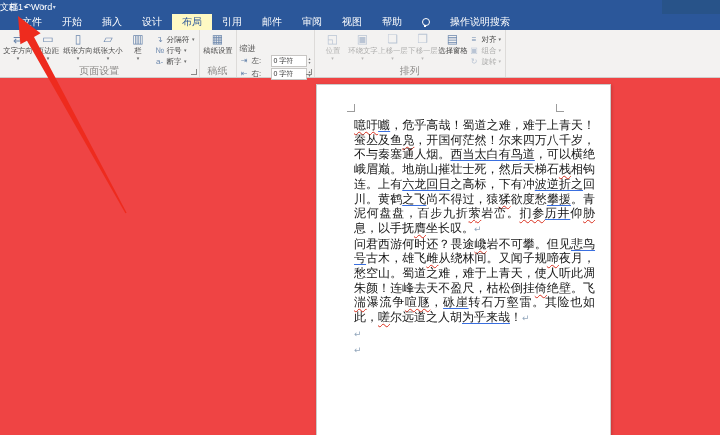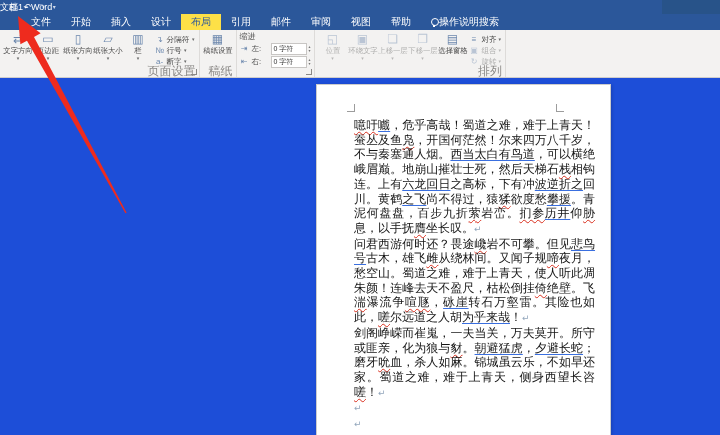--- a/index.html
+++ b/index.html
@@ -10,53 +10,53 @@
   }
   
   .titlebar{height:14px;background:#2b579a;position:relative;display:flex;align-items:center;}
   .qat{display:flex;align-items:center;gap:7px;margin-left:9px;}
   .qat .qbtn{color:#fff;font-size:9px;line-height:9px;}
   .qat .qbtn.dim{color:#8aa3cd;}
   .qat .tiny{font-size:6px;color:#cfd9ea;}
   .wintitle{position:absolute;left:0;right:0;text-align:left;color:#ffffff;font-size:9px;line-height:14px;pointer-events:none;}
   .corner-shade{position:absolute;right:0;top:0;width:58px;height:18px;background:#27507c;opacity:.55;}
   
-  .tabrow{height:16px;background:#2b579a;display:flex;align-items:stretch;padding-left:21px;position:relative;z-index:2;}
+  .tabrow{height:16px;background:#2b579a;display:flex;align-items:stretch;padding-left:12px;position:relative;z-index:2;}
   .tab{color:#fff;font-size:10px;padding:0 10px;display:flex;align-items:center;white-space:nowrap;}
-  .tab.selected{background:#fde047;color:#2b579a;}
-  .tab.tellme{gap:0;}
+  .tab.selected{background:#fef9c3;color:#2b579a;}
+  .tab.tellme{gap:20px;}
   .bulb{width:6px;height:6px;border:1px solid #fff;border-radius:50%;position:relative;display:inline-block;}
   .bulb:after{content:"";position:absolute;left:1px;top:6px;width:2px;height:2px;background:#fff;}
   
   .ribbon{height:47px;background:#f3f2f1;border-bottom:1px solid #cfcdcb;display:flex;position:relative;z-index:1;}
   .rgroup{position:relative;display:flex;flex-direction:column;border-right:1px solid #dddbd9;padding:1px 3px 0 3px;}
   .gbody{display:flex;flex:1;align-items:flex-start;}
-  .glabel{text-align:right;font-size:12px;color:#8a8886;height:11px;line-height:10px;}
+  .glabel{text-align:center;font-size:10px;color:#8a8886;height:11px;line-height:10px;}
   .bigbtn{width:30px;display:flex;flex-direction:column;align-items:center;padding-top:1px;cursor:default;}
   .bigbtn .bicon{font-size:12px;line-height:15px;height:15px;color:#6b87ad;}
   .bigbtn .blabel{font-size:8px;line-height:8px;color:#4a4a4a;text-align:center;white-space:nowrap;transform:scale(.92);}
   .bigbtn .caret{font-size:5px;line-height:5px;color:#6a6a6a;margin-top:1px;}
   .disabled{opacity:.42;}
   .smallstack{display:flex;flex-direction:column;gap:1px;padding:3px 1px 0 2px;}
   .smallbtn{display:flex;align-items:center;gap:2px;height:10px;white-space:nowrap;}
   .smallbtn .sicon{font-size:8px;color:#6b87ad;width:9px;text-align:center;}
   .smallbtn .slabel{font-size:8px;color:#4a4a4a;transform:scale(.95);}
   .smallbtn .caret{font-size:5px;color:#6a6a6a;}
   .launcher{position:absolute;right:2px;bottom:2px;width:5px;height:5px;border-right:1px solid #8a8886;border-bottom:1px solid #8a8886;}
   
-  .pcols{display:flex;gap:16px;padding-top:1px;align-items:flex-end;}
+  .pcols{display:flex;gap:16px;padding-top:13px;align-items:flex-end;}
   .pcol{display:flex;flex-direction:column;}
   .phead{font-size:8px;color:#4a4a4a;height:10px;line-height:10px;}
   .spinrow{display:flex;align-items:center;gap:2px;height:13px;}
   .spinrow .sicon{font-size:8px;color:#6b87ad;width:9px;text-align:center;}
   .spinrow .slbl{font-size:8px;color:#4a4a4a;width:18px;white-space:nowrap;transform:scale(.95);}
   .spinbox{width:32px;height:10px;border:1px solid #c8c6c4;background:#fff;font-size:7px;line-height:10px;color:#333;padding-left:2px;white-space:nowrap;overflow:hidden;}
   .spinarrows{display:flex;flex-direction:column;justify-content:center;font-size:4px;line-height:4px;color:#777;}
   
-  .docarea{position:absolute;left:0;right:0;top:78px;bottom:0;background:#1d4ed8;}
+  .docarea{position:absolute;left:0;right:0;top:78px;bottom:0;background:#ef4444;}
   .page{position:absolute;left:316px;top:6px;width:293px;height:380px;background:#fff;border:1px solid #cccccc;box-shadow:1px 1px 3px rgba(0,0,0,.18);}
   .cm{position:absolute;width:7px;height:7px;}
   .cm-left{left:30px;top:19px;border-right:1px solid #9c9c9c;border-bottom:1px solid #9c9c9c;}
   .cm-right{left:239px;top:19px;border-left:1px solid #9c9c9c;border-bottom:1px solid #9c9c9c;}
   .textbody{position:absolute;left:37px;top:33px;width:241px;
     font-family:"DejaVu Serif","Liberation Serif",serif;font-size:12px;line-height:14.7px;
     color:#151515;text-align:justify;text-justify:inter-character;letter-spacing:0;}
   .textbody p{margin:0;}
   .m-r{text-decoration:underline;text-decoration-style:wavy;text-decoration-color:#d92f1e;text-decoration-thickness:1px;text-underline-offset:2px;}
   .m-b{text-decoration:underline;text-decoration-style:solid;text-decoration-color:#3a6fdf;text-decoration-thickness:1px;text-underline-offset:2px;}
@@ -249,21 +249,20 @@
     </div>
   </div>
 
 <div class="docarea">
   <div class="page">
     <div class="cm cm-left"></div>
     <div class="cm cm-right"></div>
     <div class="textbody" id="textbody">
         <p><span class="m-r">噫吁</span><span class="m-b">嚱</span><span>，危乎高哉！蜀道之难，难于上青天！蚕丛及鱼</span><span class="m-r">凫</span><span>，开国何茫然！尔来四万八千岁，不与秦塞通人烟。</span><span class="m-b">西当太白有鸟道</span><span>，可以横绝峨眉巅。地崩山摧壮士死，然后天梯石</span><span class="m-r">栈</span><span>相钩连。上有</span><span class="m-b">六龙回日</span><span>之高标，下有冲</span><span class="m-b">波逆折之</span><span>回川。黄鹤</span><span class="m-b">之飞</span><span>尚不得过，猿</span><span class="m-r">猱</span><span>欲度愁</span><span class="m-b">攀援</span><span>。青泥何盘盘，百步九折</span><span class="m-r">萦</span><span>岩峦。</span><span class="m-r">扪参</span><span class="m-b">历井</span><span>仰</span><span class="m-r">胁</span><span>息，以手抚</span><span class="m-r">膺</span><span>坐长叹。</span><span class="pilcrow">↵</span></p>
         <p><span>问君西游何时还？畏途</span><span class="m-r">巉</span><span>岩不可攀。但见</span><span class="m-b">悲鸟号</span><span>古木，雄飞</span><span class="m-r">雌</span><span>从绕林间。又闻子规</span><span class="m-r">啼</span><span>夜月，愁空山。蜀道之难，难于上青天，使人听此凋朱颜！连峰去天不盈尺，枯松倒挂</span><span class="m-r">倚</span><span>绝壁。飞</span><span class="m-r">湍</span><span>瀑流争</span><span class="m-r">喧豗</span><span>，</span><span class="m-b">砯崖</span><span>转石万壑雷。其险也如此，</span><span class="m-r">嗟</span><span>尔远道之人胡</span><span class="m-b">为乎来哉</span><span>！</span><span class="pilcrow">↵</span></p>
-        <p><span>剑阁峥嵘而崔嵬，一夫当关，万夫莫开。所守或匪亲，化为狼与</span><span class="m-r">豺</span><span>。</span><span class="m-b">朝避猛虎</span><span>，</span><span class="m-b">夕避长蛇</span><span>；磨牙</span><span class="m-r">吮</span><span>血，杀人如麻。锦城虽云乐，不如早还家。蜀道之难，难于上青天，侧身西望长咨</span><span class="m-r">嗟</span><span>！</span><span class="pilcrow">↵</span></p>
         <p><span class="pilcrow">↵</span></p>
         <p><span class="pilcrow">↵</span></p>
       </div>
   </div>
 </div>
 
 <svg class="arrow-overlay" viewBox="0 0 720 435">
   <polygon id="arrowpoly" points="18,16 40.6,33.3 34,36.9 126.6,212.7 125.4,213.3 27,40.7 20.4,44.3" fill="#ee2b1e"></polygon>
 </svg>
 

